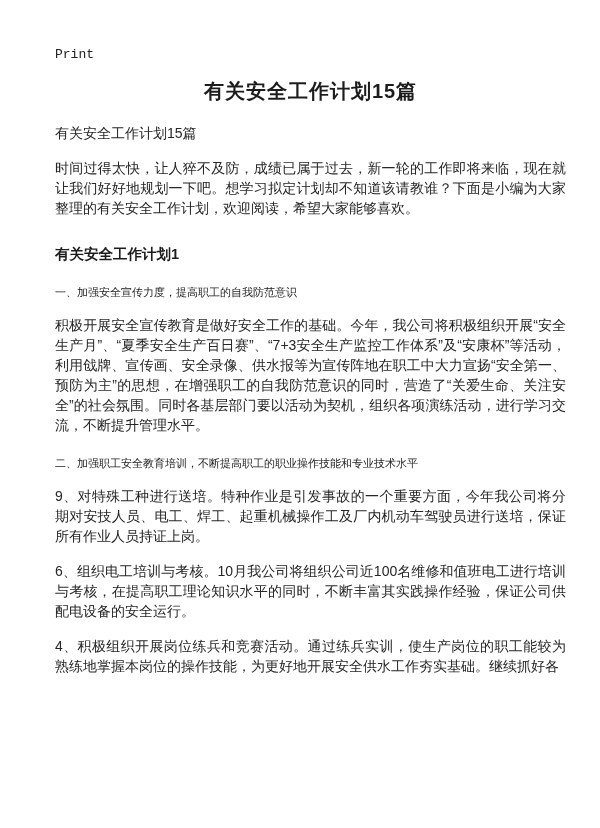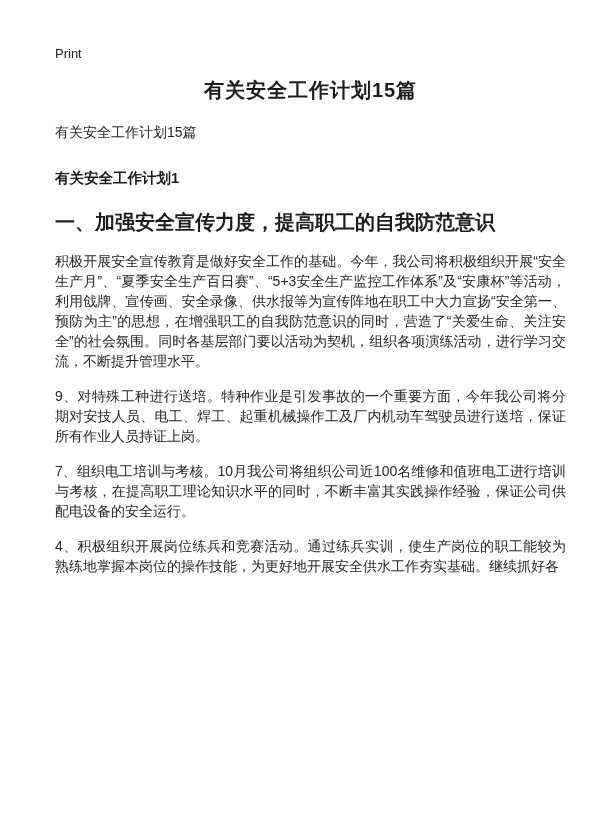--- a/index.html
+++ b/index.html
@@ -14,21 +14,21 @@
       background: #ffffff;
       overflow: hidden;
       font-family: "Liberation Sans", sans-serif;
       color: #222222;
       box-sizing: border-box;
     }
     .content {
       padding: 44px 34px 0 55px;
     }
     .print-link {
-      font-family: Liberation Sans, sans-serif;
+      font-family: Liberation Mono, monospace;
       font-size: 13px;
       color: #222222;
       text-decoration: none;
       display: inline-block;
       margin: 0 0 2px 0;
       cursor: pointer;
     }
     .doc-title {
       font-size: 20px;
       font-weight: bold;
@@ -50,51 +50,53 @@
       text-justify: inter-ideograph;
       color: #262626;
     }
     .body-text h2 {
       font-size: 14.5px;
       font-weight: bold;
       margin: 27px 0 14px 0;
       color: #1c1c1c;
     }
     .body-text h3 {
-      font-size: 20px;
-      font-weight: bold;
+      font-size: 11px;
+      font-weight: normal;
       margin: 21px 0 14px 0;
       color: #1c1c1c;
     }
   </style>
 </head>
 <body>
 
 <div class="page">
   <div class="content">
 
     <a class="print-link">Print</a>
 
     <div class="doc-title">有关安全工作计划15篇</div>
 
     <div class="body-text">
 
       <p class="subtitle">有关安全工作计划15篇</p>
 
+      <p>时间过得太快，让人猝不及防，成绩已属于过去，新一轮的工作即将来临，现在就让我们好好地规划一下吧。想学习拟定计划却不知道该请教谁？下面是小编为大家整理的有关安全工作计划，欢迎阅读，希望大家能够喜欢。</p>
 
       <h2>有关安全工作计划1</h2>
 
 
       <h3>一、加强安全宣传力度，提高职工的自我防范意识</h3>
 
-      <p>积极开展安全宣传教育是做好安全工作的基础。今年，我公司将积极组织开展“安全生产月”、“夏季安全生产百日赛”、“5+3安全生产监控工作体系”及“安康杯”等活动，利用戗牌、宣传画、安全录像、供水报等为宣传阵地在职工中大力宣扬“安全第一、预防为主”的思想，在增强职工的自我防范意识的同时，营造了“关爱生命、关注安全”的社会氛围。同时各基层部门要以活动为契机，组织各项演练活动，进行学习交流，不断提升管理水平。</p>
+      <p>积极开展安全宣传教育是做好安全工作的基础。今年，我公司将积极组织开展“安全生产月”、“夏季安全生产百日赛”、“7+3安全生产监控工作体系”及“安康杯”等活动，利用戗牌、宣传画、安全录像、供水报等为宣传阵地在职工中大力宣扬“安全第一、预防为主”的思想，在增强职工的自我防范意识的同时，营造了“关爱生命、关注安全”的社会氛围。同时各基层部门要以活动为契机，组织各项演练活动，进行学习交流，不断提升管理水平。</p>
 
+      <h3>二、加强职工安全教育培训，不断提高职工的职业操作技能和专业技术水平</h3>
 
 
       <p>9、对特殊工种进行送培。特种作业是引发事故的一个重要方面，今年我公司将分期对安技人员、电工、焊工、起重机械操作工及厂内机动车驾驶员进行送培，保证所有作业人员持证上岗。</p>
 
-      <p>7、组织电工培训与考核。10月我公司将组织公司近100名维修和值班电工进行培训与考核，在提高职工理论知识水平的同时，不断丰富其实践操作经验，保证公司供配电设备的安全运行。</p>
+      <p>6、组织电工培训与考核。10月我公司将组织公司近100名维修和值班电工进行培训与考核，在提高职工理论知识水平的同时，不断丰富其实践操作经验，保证公司供配电设备的安全运行。</p>
 
       <p>4、积极组织开展岗位练兵和竞赛活动。通过练兵实训，使生产岗位的职工能较为熟练地掌握本岗位的操作技能，为更好地开展安全供水工作夯实基础。继续抓好各</p>
 
     </div>
   </div>
 </div>
 
 </body></html>

